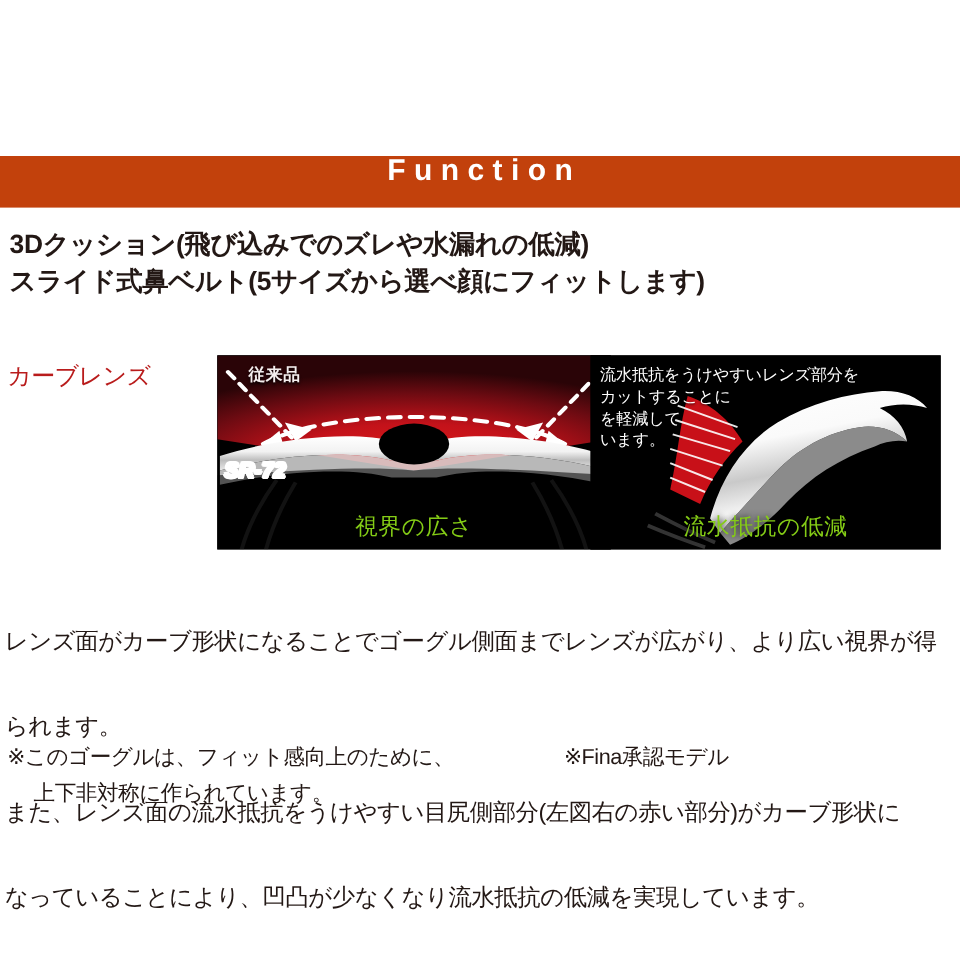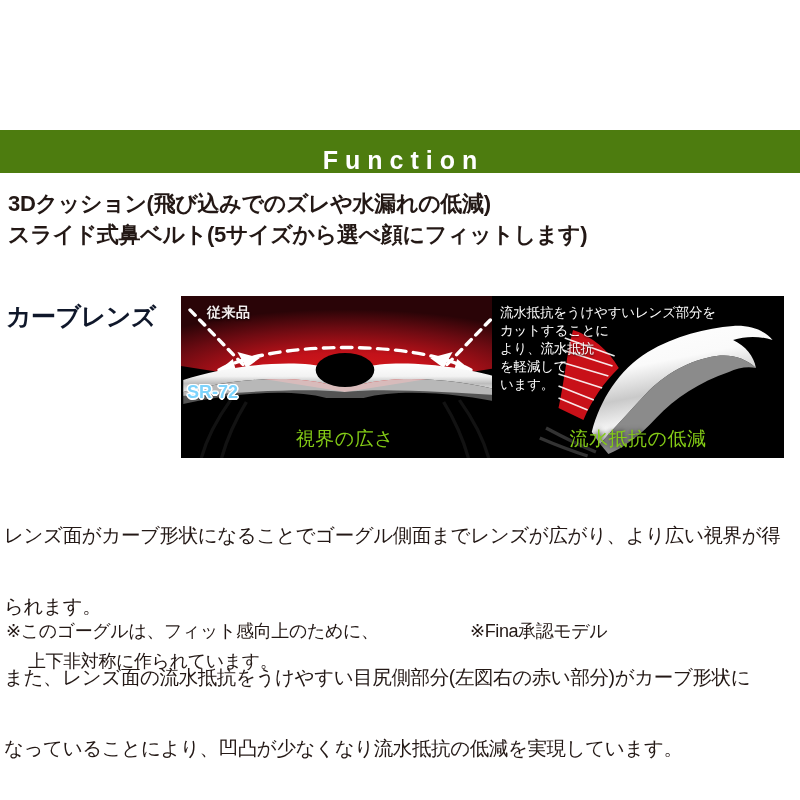--- a/index.html
+++ b/index.html
@@ -6,38 +6,38 @@
   body {
     width:800px; height:800px; background:#ffffff;
     font-family:"Liberation Sans", "DejaVu Sans", sans-serif;
     color:#231815; overflow:hidden; position:relative;
   }
   .page { position:relative; width:800px; height:800px; }
 
   
   .banner {
     position:absolute; left:0; top:130px; width:800px; height:43px;
-    background:#4d7c0f; display:flex; align-items:flex-end; justify-content:center;
+    background:#c2410c; display:flex; align-items:flex-start; justify-content:center;
   }
   .banner-title {
     color:#ffffff; font-size:25px; font-weight:600; letter-spacing:7px;
     text-indent:7px; line-height:1;
   }
 
   
   .headings { position:absolute; left:8px; top:188px; width:784px; }
   .h-line {
     font-size:22px; font-weight:700; color:#231815;
     letter-spacing:-0.3px; line-height:1.42; white-space:nowrap;
   }
 
   
   .lens-label {
     position:absolute; left:6px; top:300px;
-    font-size:25px; font-weight:700; color:#0f172a; letter-spacing:-0.5px;
+    font-size:20px; font-weight:400; color:#b91c1c; letter-spacing:-0.5px;
     white-space:nowrap;
   }
 
   .panel { position:absolute; top:296px; height:162px; overflow:hidden; background:#000; }
   .panel-left  { left:181px;  width:328px; }
   .panel-right { left:492px;  width:292px; }
 
   .panel svg { display:block; width:100%; height:100%; }
 
   .caption {
@@ -46,21 +46,21 @@
     text-shadow:0 0 5px rgba(0,0,0,.9); pointer-events:none;
   }
 
   .tag-conventional {
     position:absolute; left:26px; top:8px;
     color:#f4eeee; font-size:14px; font-weight:600; letter-spacing:0.5px;
     text-shadow:0 1px 2px rgba(0,0,0,.8);
   }
   .tag-sr72 {
     position:absolute; left:6px; top:86px;
-    color:#7dd3fc; font-size:18px; font-weight:800; 
+    color:#ffffff; font-size:18px; font-weight:800; font-style:italic;
     letter-spacing:0px;
     text-shadow:
       -1.5px 0 0 #fff, 1.5px 0 0 #fff, 0 -1.5px 0 #fff, 0 1.5px 0 #fff,
       -1px -1px 0 #fff, 1px -1px 0 #fff, -1px 1px 0 #fff, 1px 1px 0 #fff;
   }
   .panel-note {
     position:absolute; left:8px; top:8px; width:180px;
     color:#ffffff; font-size:13.5px; line-height:1.33; font-weight:500;
     letter-spacing:-0.2px; text-shadow:0 1px 2px rgba(0,0,0,.85);
   }
@@ -201,21 +201,20 @@
         <g stroke="#333" stroke-width="3.2" fill="none">
           <path d="M52,132 C70,142 86,150 100,156"></path>
           <path d="M46,142 C64,150 80,156 92,160"></path>
         </g>
       </g>
     </svg>
 
     <div class="panel-note">
       <div>流水抵抗をうけやすいレンズ部分を</div>
       <div>カットすることに</div>
-      <div>より、流水抵抗</div>
       <div>を軽減して</div>
       <div>います。</div>
     </div>
     <div class="caption">流水抵抗の低減</div>
   </div>
 
   <div class="body-copy">
     <div class="body-line">レンズ面がカーブ形状になることでゴーグル側面までレンズが広がり、より広い視界が得</div>
     <div class="body-line">られます。</div>
     <div class="body-line">また、レンズ面の流水抵抗をうけやすい目尻側部分(左図右の赤い部分)がカーブ形状に</div>

